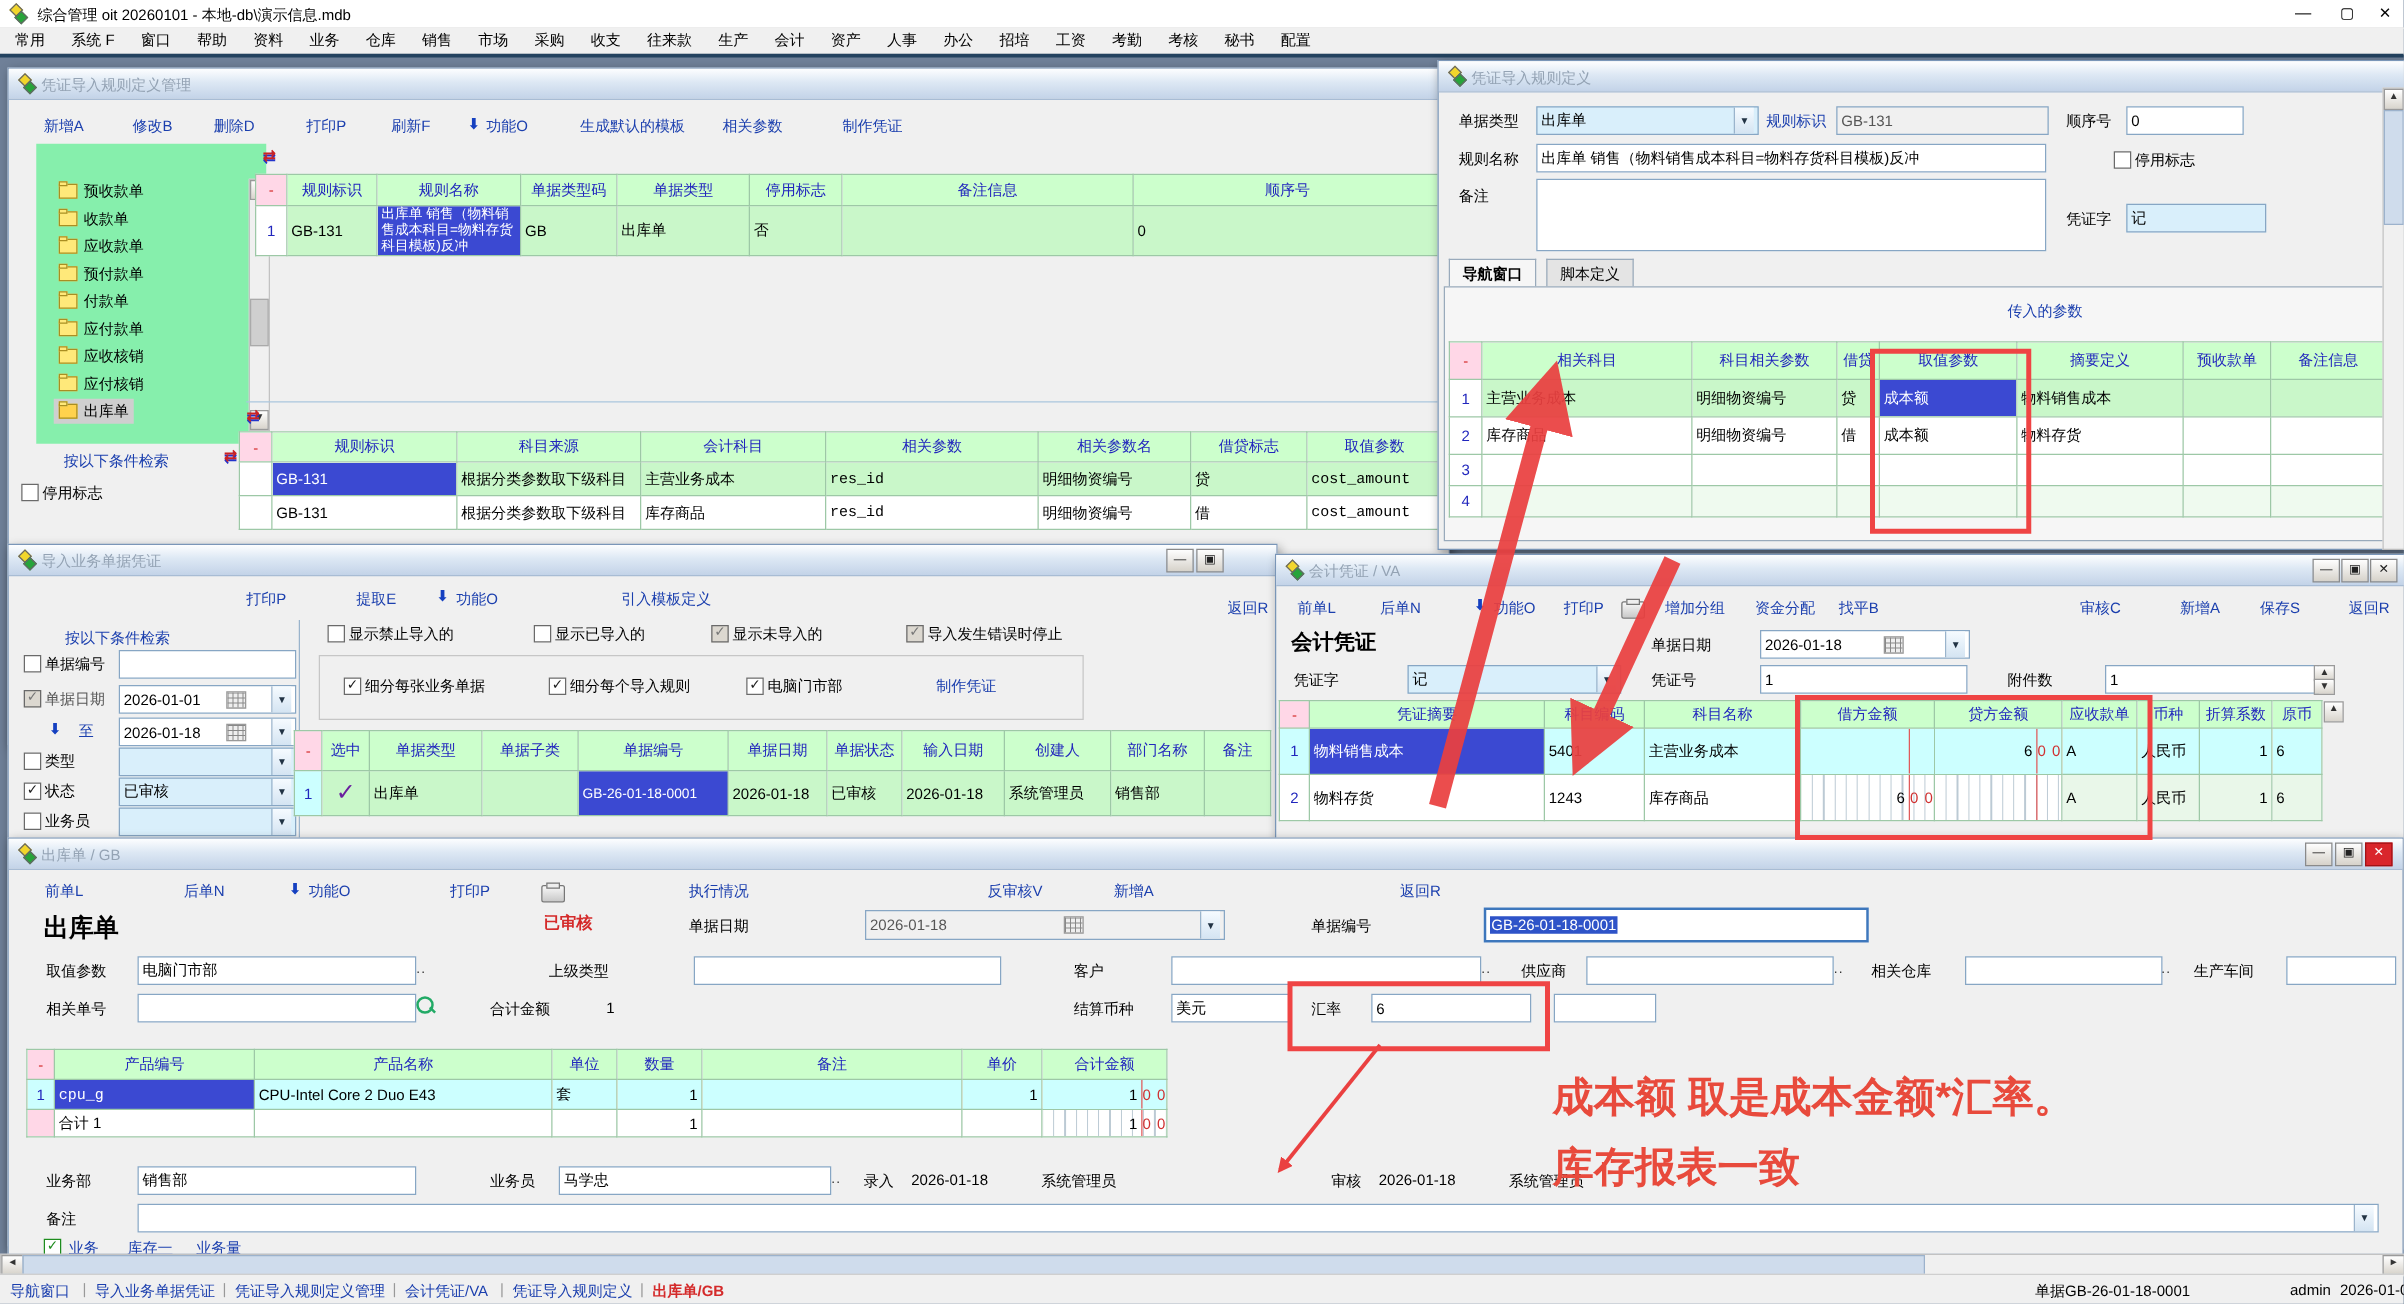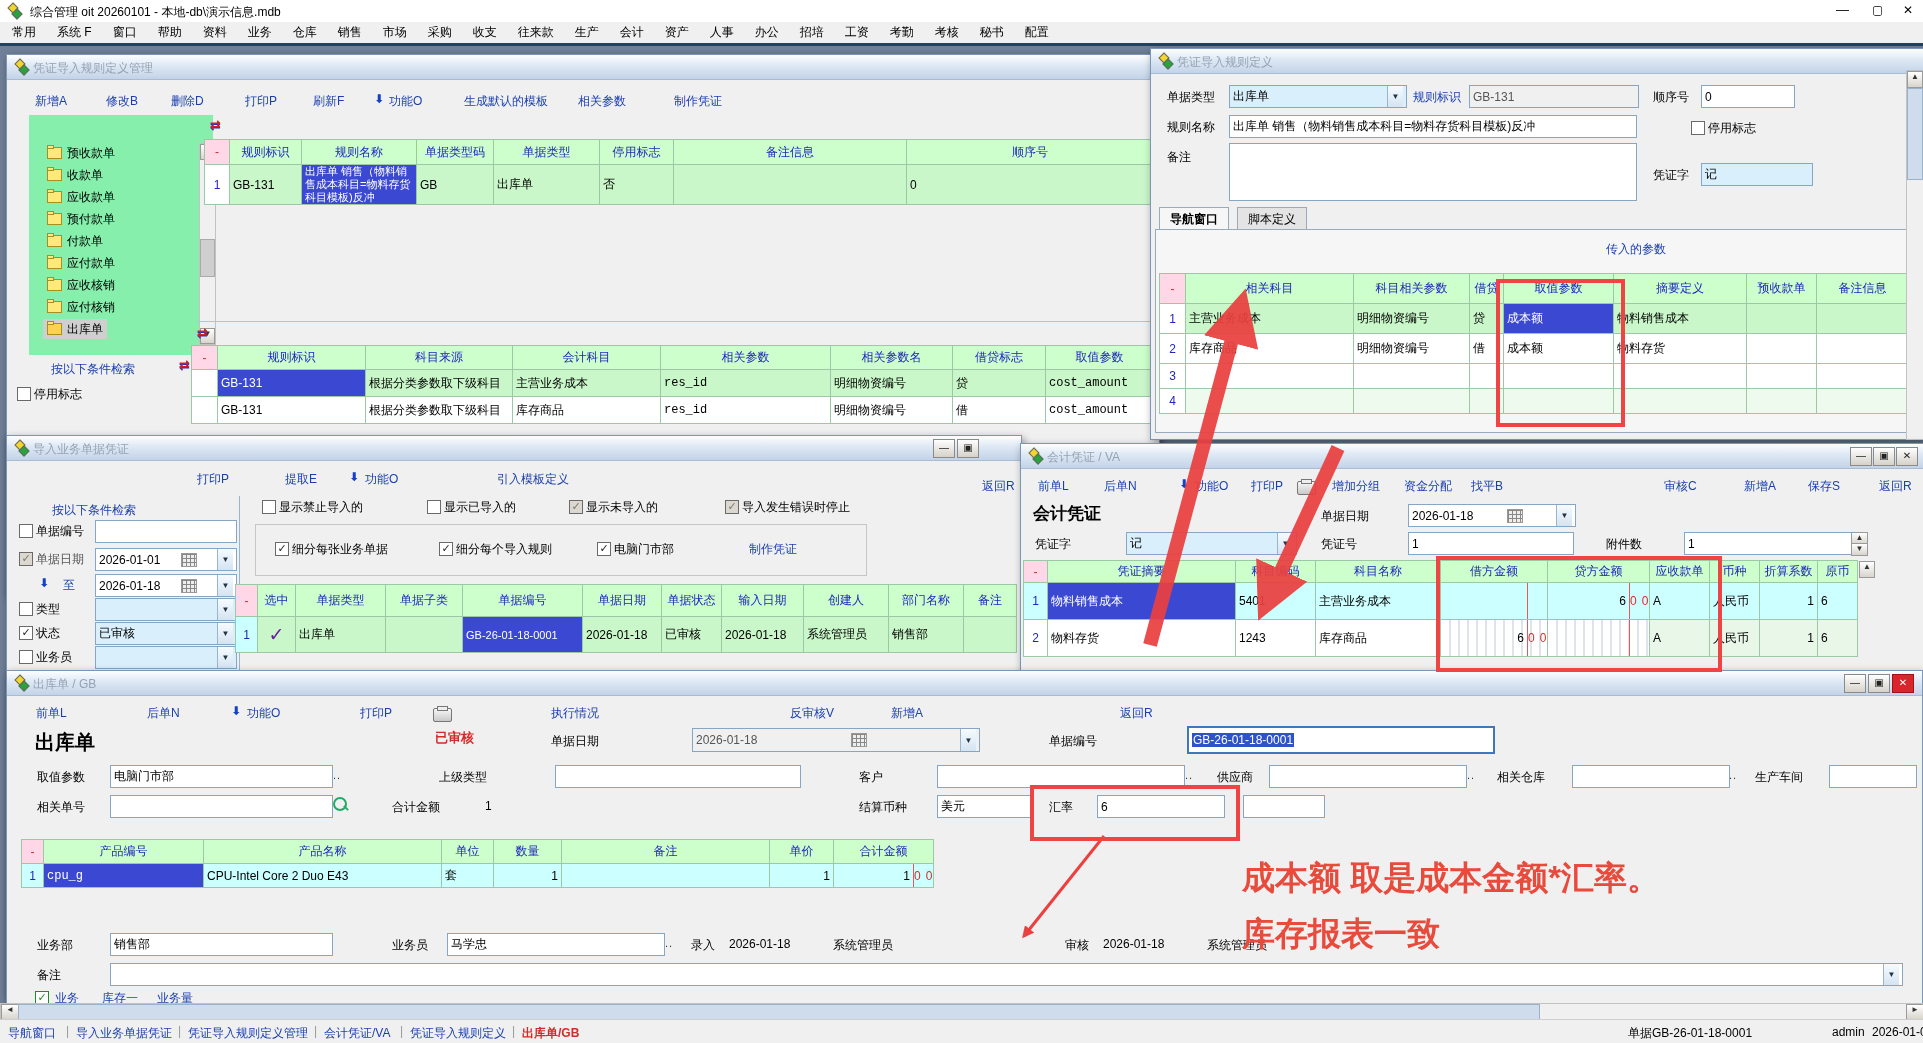--- a/index.html
+++ b/index.html
@@ -709,20 +709,36 @@
       <td class="c"></td>
       <td class="c" style="text-align:right">1</td>
       <td class="c ledger">
             <i class="rl"></i>
             <span class="amt">
               <b class="di">1</b>
               <b class="dec">00</b>
             </span>
           </td>
     </tr>
+    <tr style="height:22px">
+      <td style="background:#ffd7e7"></td>
+      <td>合计 1</td>
+      <td></td>
+      <td></td>
+      <td style="text-align:right">1</td>
+      <td></td>
+      <td style="text-align:right"></td>
+      <td class="ledger">
+            <i class="rl"></i>
+            <span class="amt">
+              <b class="di">1</b>
+              <b class="dec">00</b>
+            </span>
+          </td>
+    </tr>
   </tbody>
     </table>
 
   <span class="t" style="left:30px;top:266px">业务部</span>
   <div class="inp" style="left:103px;top:262px;width:215px;height:21px">
       <span>销售部</span>
     </div>
   <span class="t" style="left:385px;top:266px">业务员</span>
   <div class="inp" style="left:440px;top:262px;width:210px;height:21px">
       <span>马学忠</span>

